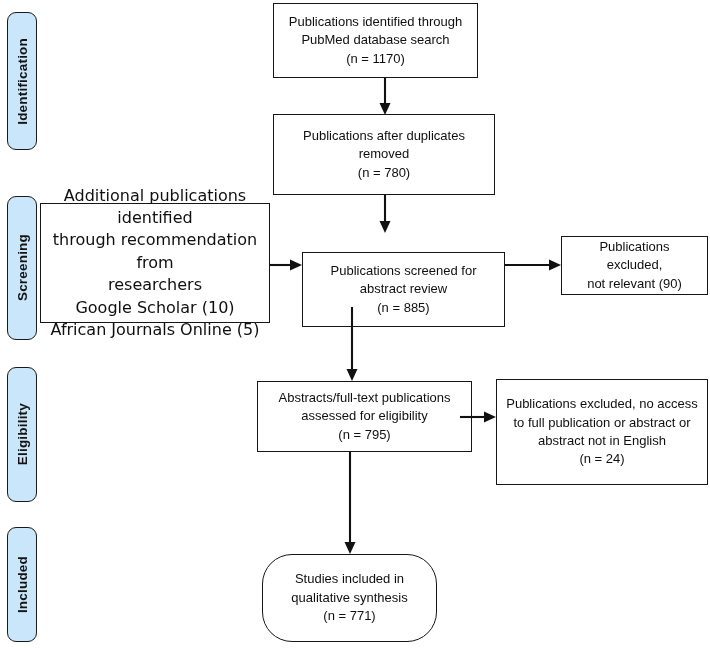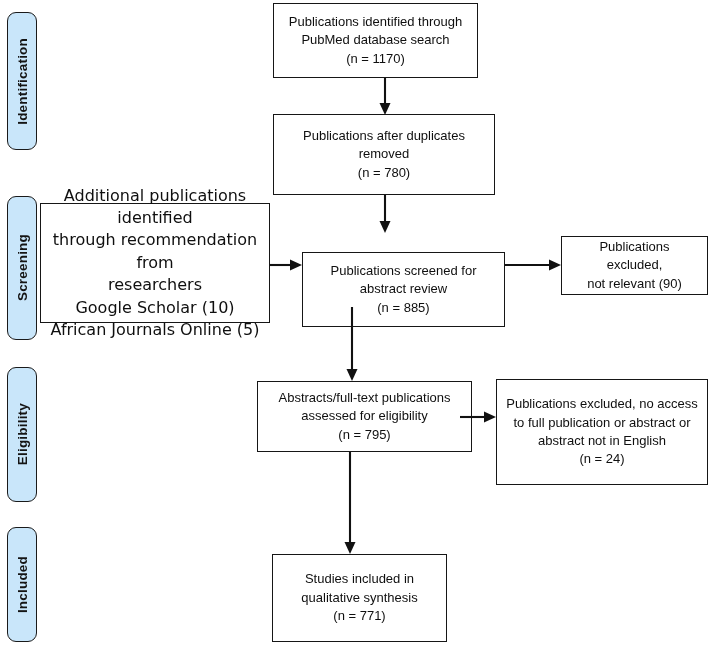--- a/index.html
+++ b/index.html
@@ -139,21 +139,21 @@
 (n = 795)</span>
   </div>
 
   <div class="node" style="left:496px; top:379px; width:212px; height:106px;">
     <span class="node-text">Publications excluded, no access
 to full publication or abstract or
 abstract not in English
 (n = 24)</span>
   </div>
 
-  <div class="node" style="left:272px; top:554px; width:175px; height:88px;">
+  <div class="node" style="left:262px; top:554px; width:175px; height:88px;border-radius:30px;">
     <span class="node-text">Studies included in
 qualitative synthesis
 (n = 771)</span>
   </div>
 
   <svg class="connector" style="left:0; top:0;" width="710" height="649" viewBox="0 0 710 649">
 
     <g>
       <line x1="385" y1="78" x2="385" y2="106"></line>
       <polygon points="385,115 379.5,103 390.5,103"></polygon>

